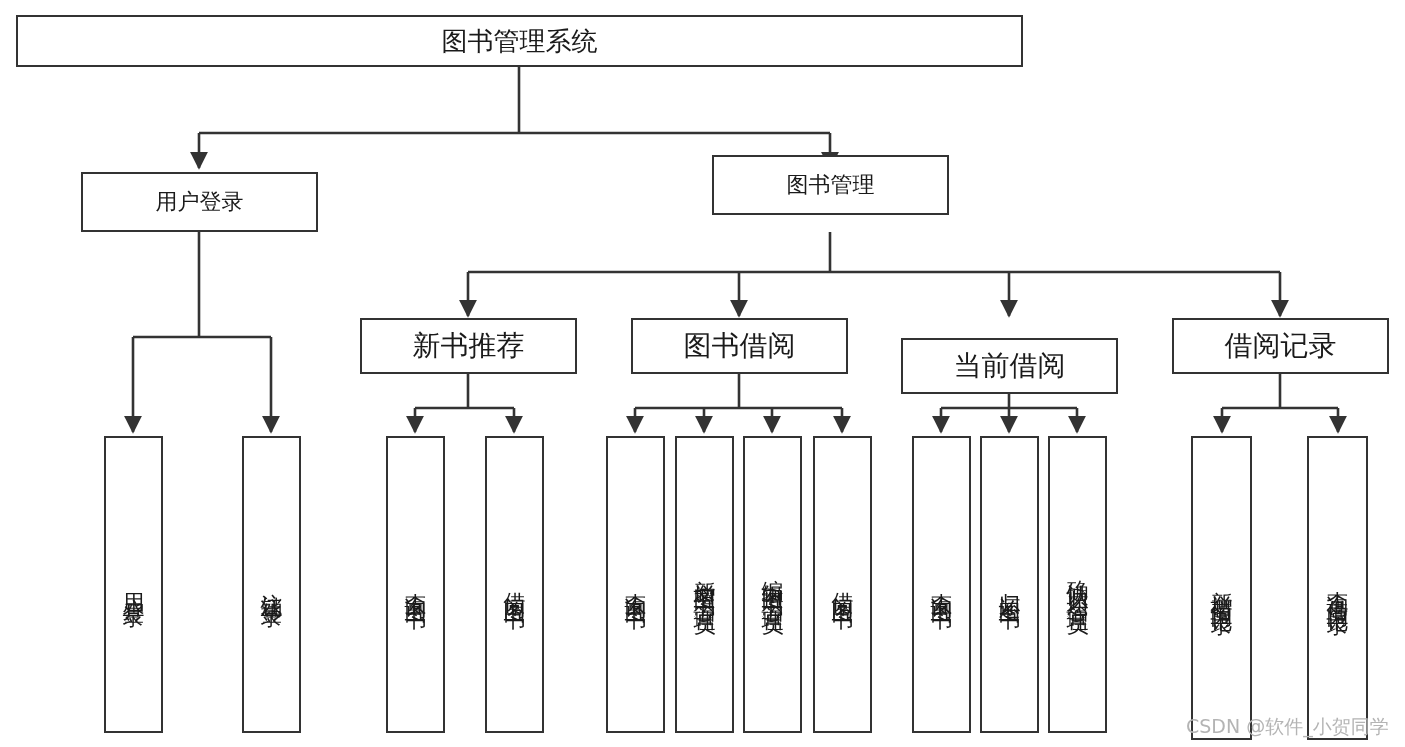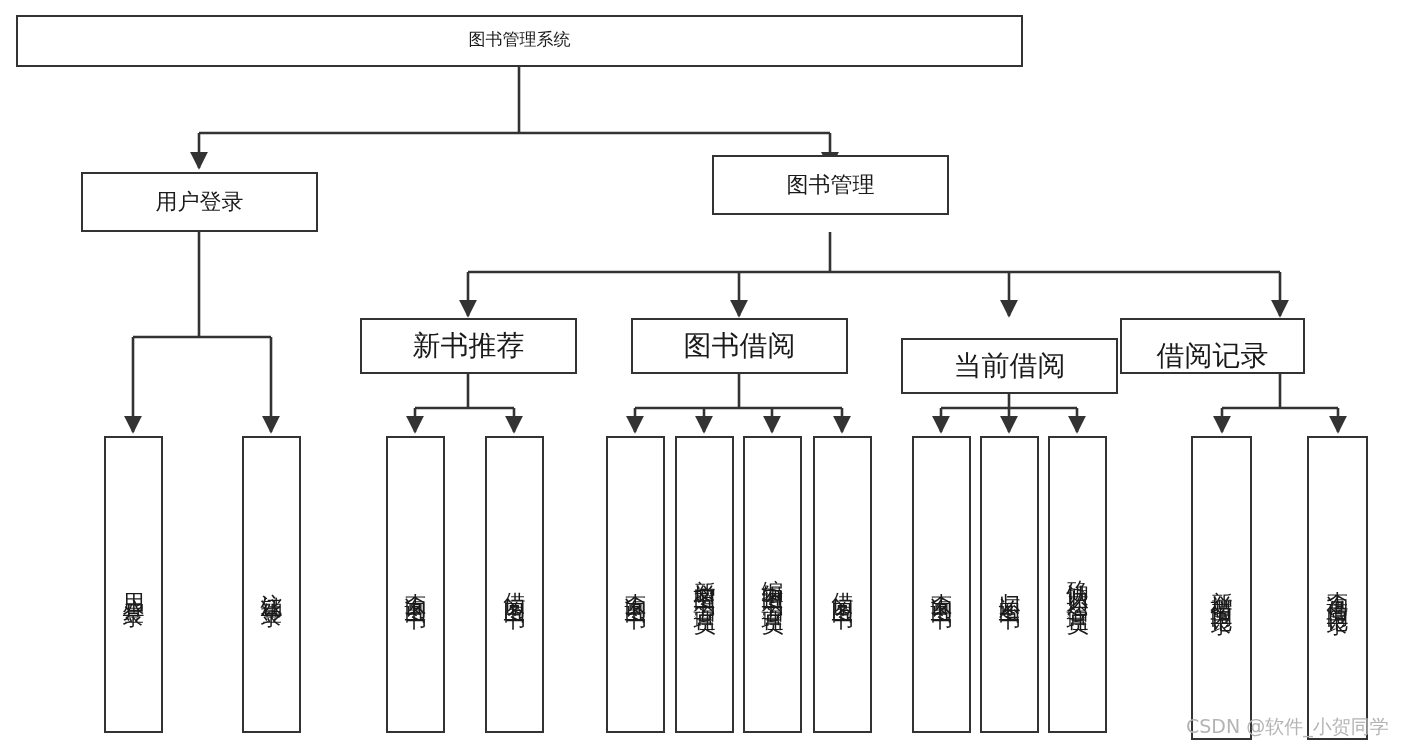--- a/index.html
+++ b/index.html
@@ -33,21 +33,21 @@
     align-items: center;
     justify-content: center;
     z-index: 2;
   }
   .node .label {
     color: #1a1a1a;
     text-align: center;
     line-height: 1.18;
     white-space: pre;
   }
-  .node-root .label   { font-size: 17px; font-family: Liberation Mono, monospace; }
+  .node-root .label   { font-size: 26px; }
   .node-l1 .label     { font-size: 22px; }
   .node-l2 .label     { font-size: 28px; }
   .node-leaf {
     align-items: center;
     justify-content: center;
   }
   .node-leaf .label {
     font-size: 22px;
     writing-mode: vertical-rl;
     text-orientation: upright;
@@ -133,21 +133,21 @@
 
   <div class="node node-l2" style="left:360px; top:318px; width:217px; height:56px;">
     <span class="label">新书推荐</span>
   </div>
   <div class="node node-l2" style="left:631px; top:318px; width:217px; height:56px;">
     <span class="label">图书借阅</span>
   </div>
   <div class="node node-l2" style="left:901px; top:318px; width:217px; height:56px;margin-top:20px;">
     <span class="label">当前借阅</span>
   </div>
-  <div class="node node-l2" style="left:1120px; top:318px; width:185px; height:56px;align-items:flex-end;">
+  <div class="node node-l2" style="left:1172px; top:318px; width:217px; height:56px;">
     <span class="label">借阅记录</span>
   </div>
 
   <div class="node node-leaf" style="left:104px; top:436px; width:59px; height:297px;">
     <span class="label">用户登录</span>
   </div>
   <div class="node node-leaf" style="left:242px; top:436px; width:59px; height:297px;">
     <span class="label">注销登录</span>
   </div>
 

